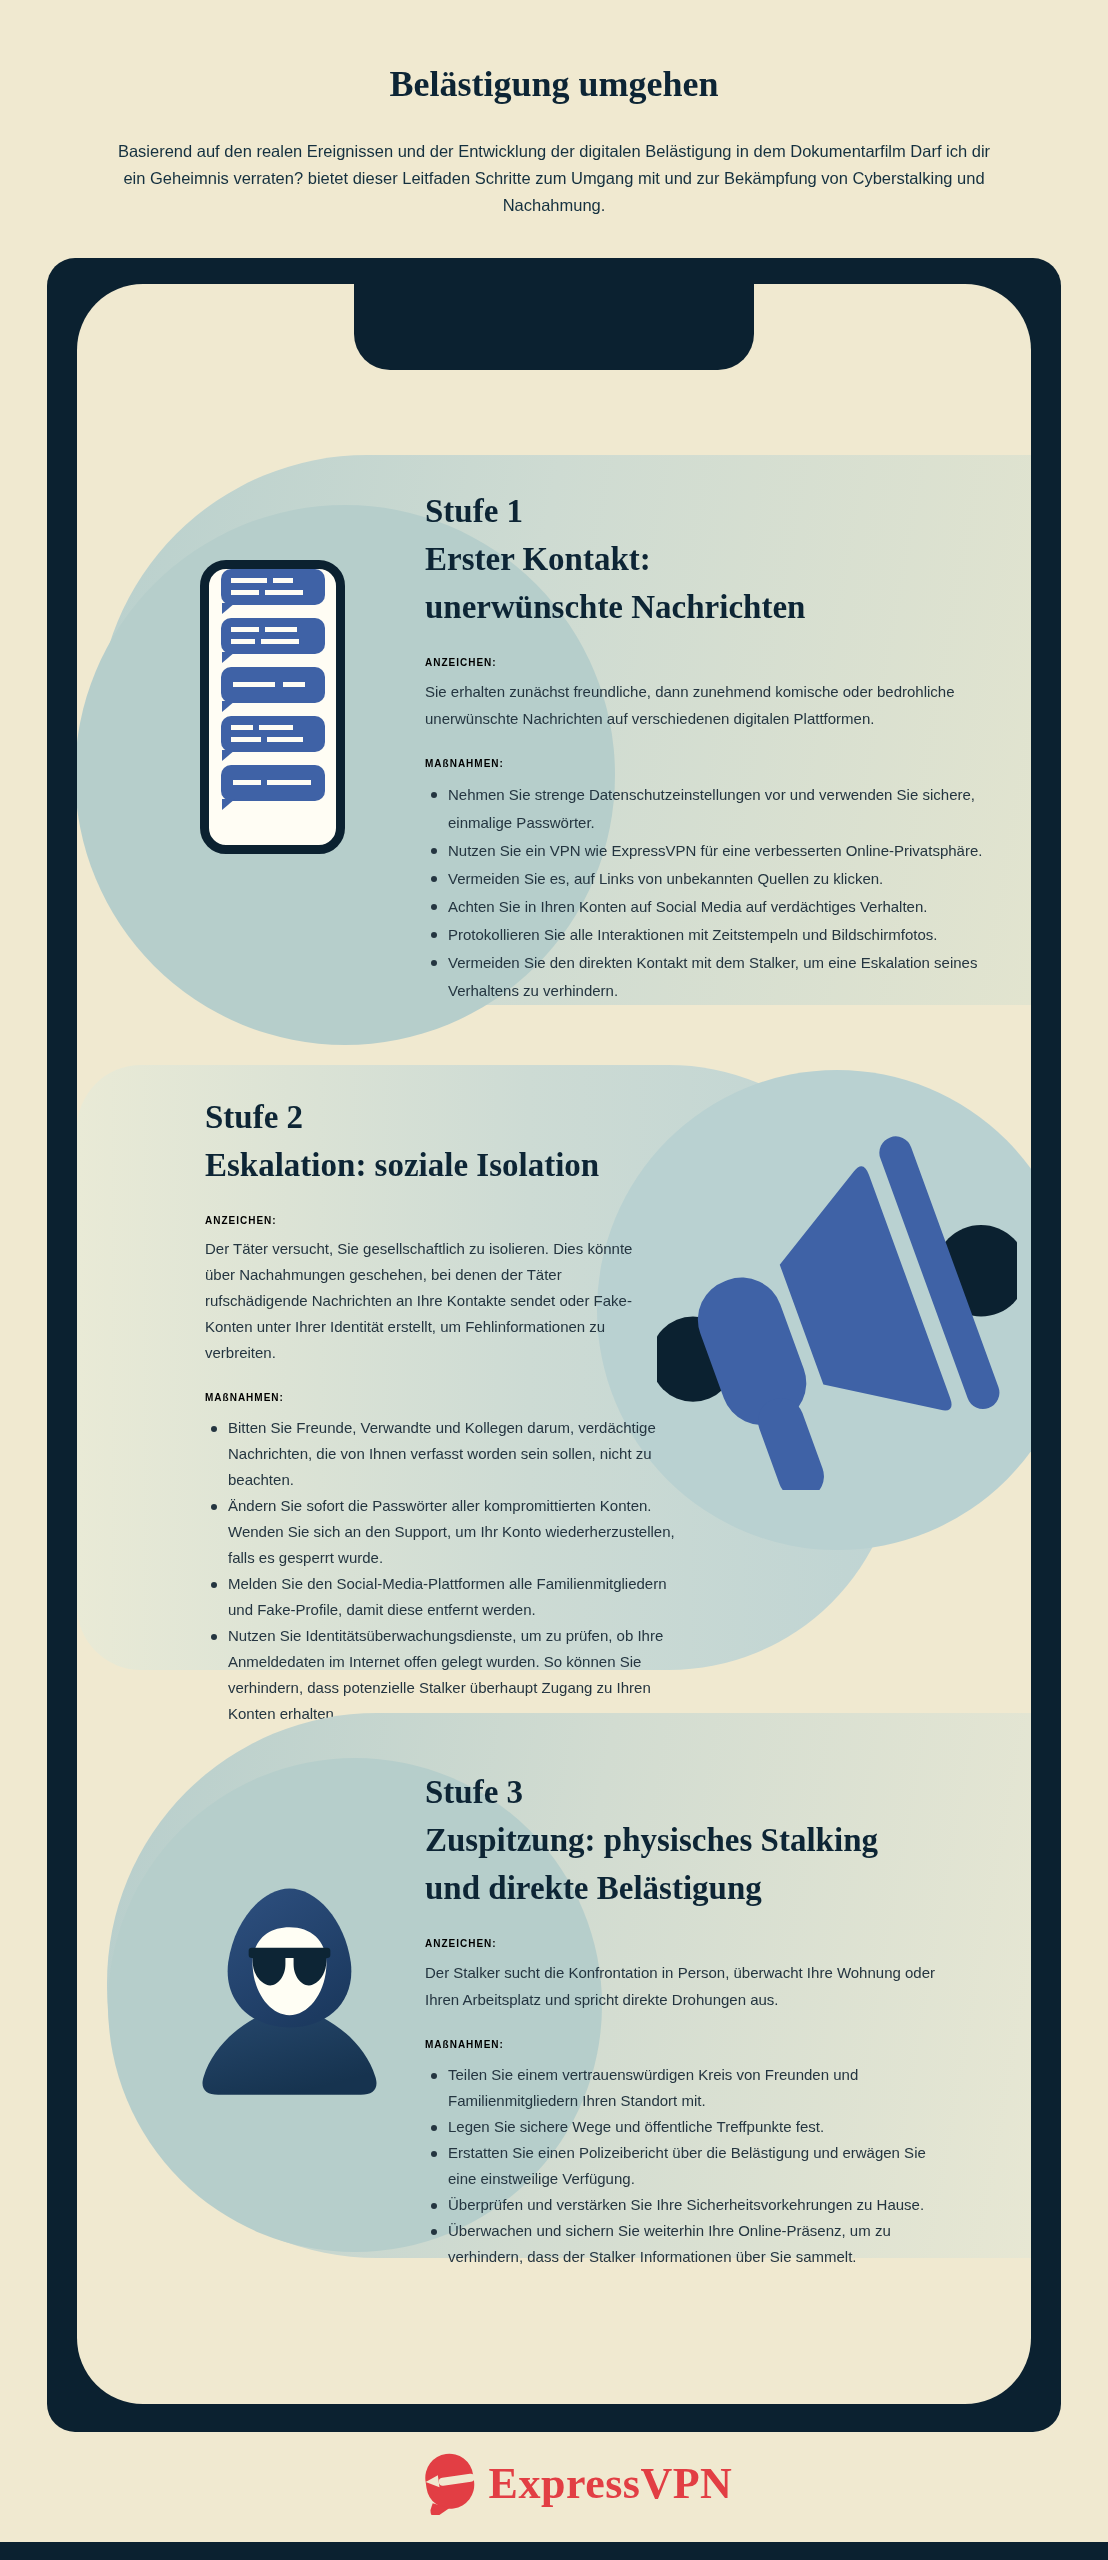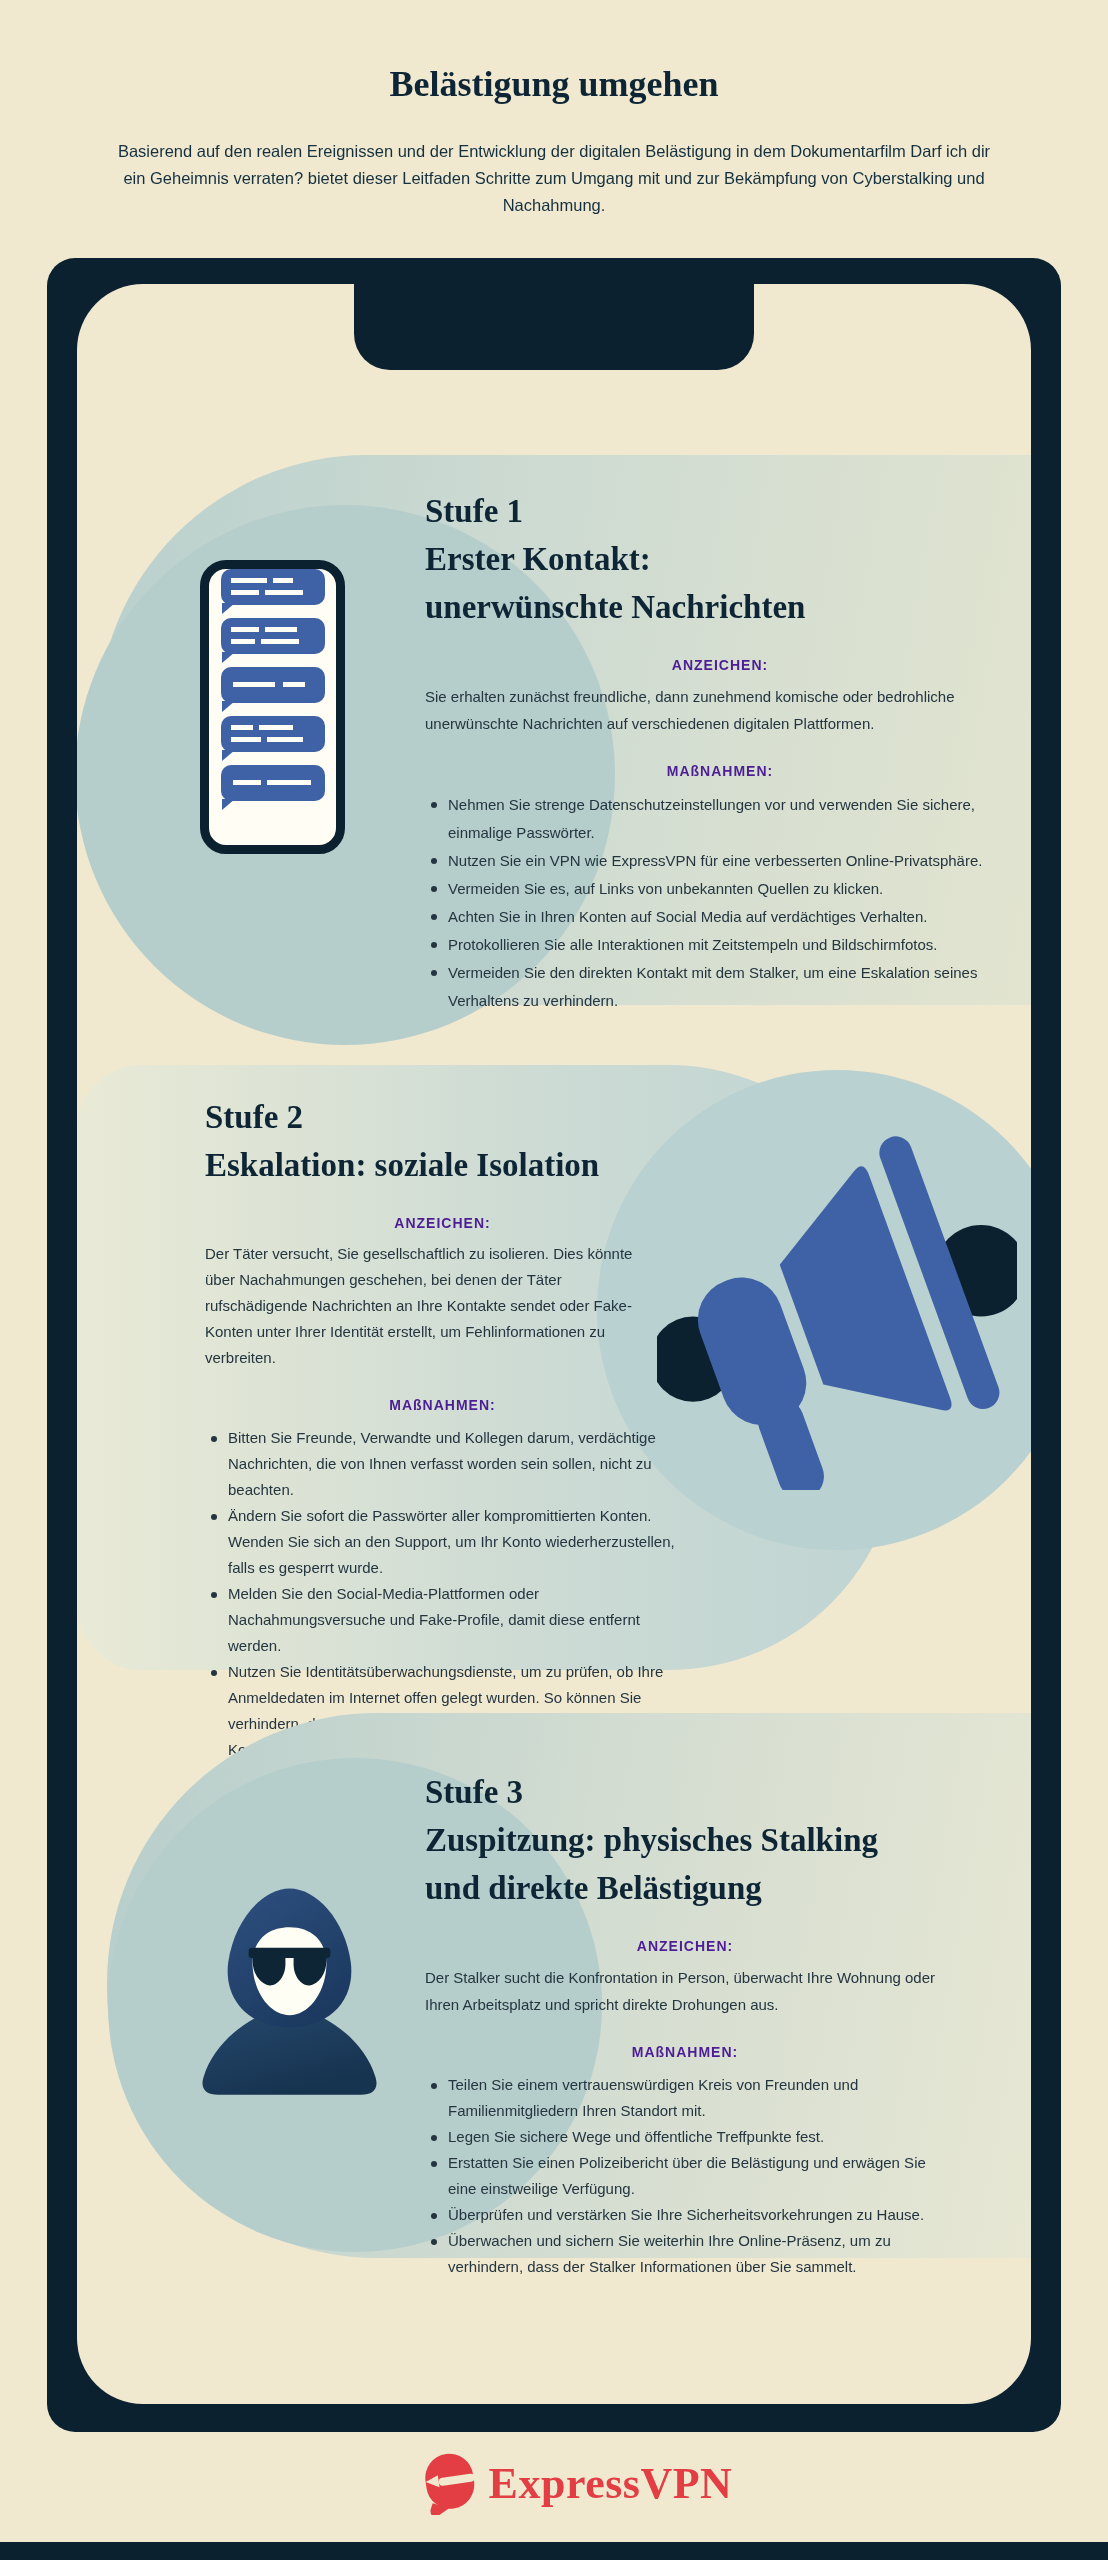--- a/index.html
+++ b/index.html
@@ -67,23 +67,22 @@
   .stage-content{position:absolute;}
   .stage1-content{left:348px;top:203px;width:590px;}
   .stage2-content{left:128px;top:809px;width:475px;}
   .stage3-content{left:348px;top:1484px;width:520px;}
   .stage-title{
     font-family:"Liberation Serif","DejaVu Serif",serif;
     font-weight:700;font-size:33px;line-height:48px;color:#0d2535;
   }
   .stage-title span{display:block;}
   .section-label{
-    margin-top:26px;font-size:14px;font-weight:700;letter-spacing:1px;
-    color:#4c1d95;
-    text-align:center;
+    margin-top:26px;font-size:10px;font-weight:700;letter-spacing:1px;
+    color:#000000;
   }
   .signs-text{margin-top:10px;font-size:15px;line-height:27px;color:#243540;}
   .stage2-content .signs-text{line-height:26px;max-width:460px;}
   ul.measures{margin:12px 0 0 0;padding:0 0 0 6px;list-style:none;}
   ul.measures li{
     position:relative;padding-left:17px;font-size:15px;line-height:26px;color:#243540;
   }
   .stage1-content ul.measures li{line-height:28px;}
   ul.measures li::before{
     content:"";position:absolute;left:0;top:11px;width:6px;height:6px;
@@ -201,21 +200,21 @@
         <div class="stage-title">
           <span>Stufe 2</span>
           <span>Eskalation: soziale Isolation</span>
         </div>
         <div class="section-label">ANZEICHEN:</div>
         <div class="signs-text">Der Täter versucht, Sie gesellschaftlich zu isolieren. Dies könnte über Nachahmungen geschehen, bei denen der Täter rufschädigende Nachrichten an Ihre Kontakte sendet oder Fake-Konten unter Ihrer Identität erstellt, um Fehlinformationen zu verbreiten.</div>
         <div class="section-label">MAßNAHMEN:</div>
         <ul class="measures">
           <li>Bitten Sie Freunde, Verwandte und Kollegen darum, verdächtige Nachrichten, die von Ihnen verfasst worden sein sollen, nicht zu beachten.</li>
           <li>Ändern Sie sofort die Passwörter aller kompromittierten Konten. Wenden Sie sich an den Support, um Ihr Konto wiederherzustellen, falls es gesperrt wurde.</li>
-          <li>Melden Sie den Social-Media-Plattformen oder Nachahmungsversuche und Fake-Profile, damit diese entfernt werden.</li>
+          <li>Melden Sie den Social-Media-Plattformen alle Familienmitgliedern und Fake-Profile, damit diese entfernt werden.</li>
           <li>Nutzen Sie Identitätsüberwachungsdienste, um zu prüfen, ob Ihre Anmeldedaten im Internet offen gelegt wurden. So können Sie verhindern, dass potenzielle Stalker überhaupt Zugang zu Ihren Konten erhalten.</li>
         </ul>
       </div>
 
       <div class="band band3"></div>
       <div class="blob-circle circle3"></div>
 
       <svg class="hood-svg" width="245" height="245" viewBox="0 0 240 240">
         <defs>
           <linearGradient id="hoodGrad" x1="0" y1="0" x2="0.6" y2="1">

